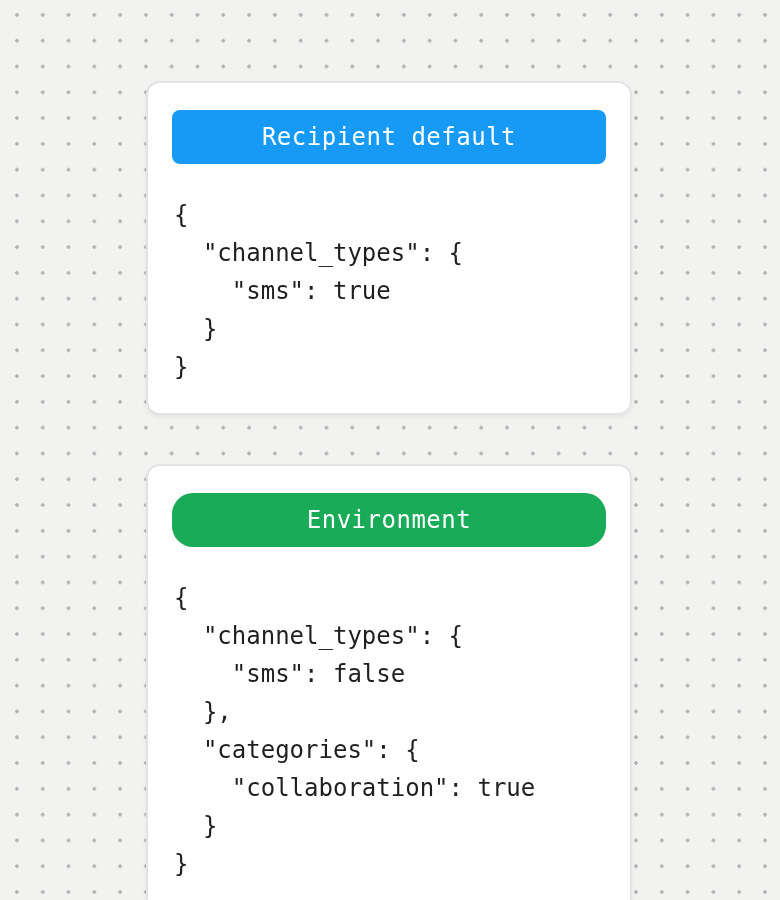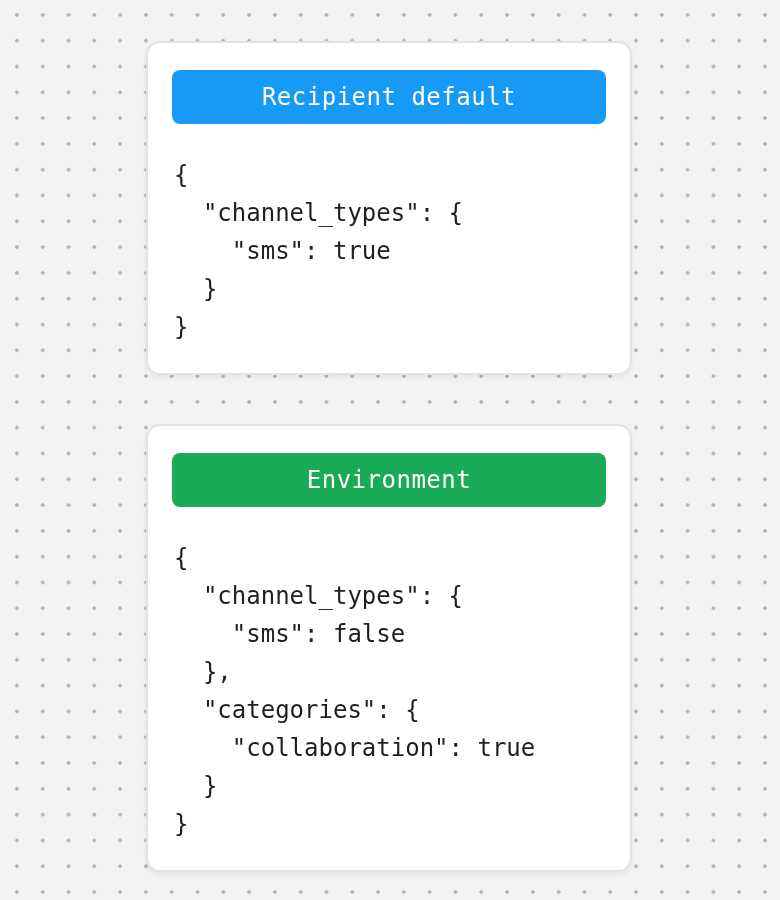--- a/index.html
+++ b/index.html
@@ -20,20 +20,21 @@
   .card {
     position: absolute;
     left: 146px;
     width: 486px;
     box-sizing: border-box;
     background: #ffffff;
     border: 2px solid #e3e3e3;
     border-radius: 14px;
     padding: 27px 24px;
     box-shadow: 0 3px 5px rgba(0,0,0,0.05);
+    margin-top: 40px;
   }
   .card-top { top: 41px; }
   .card-bottom { top: 424px; }
   .card-header {
     height: 54px;
     border-radius: 8px;
     display: flex;
     align-items: center;
     justify-content: center;
     color: #ffffff;
@@ -59,21 +60,21 @@
   <section class="card card-top">
     <div class="card-header" style="background-color: rgb(22, 154, 245);">Recipient default</div>
     <pre class="code">{
   "channel_types": {
     "sms": true
   }
 }</pre>
   </section>
 
   <section class="card card-bottom">
-    <div class="card-header" style="background-color: rgb(26, 171, 88);">Environment</div>
+    <div class="card-header" style="background-color: rgb(26, 171, 88); border-radius: 21px;">Environment</div>
     <pre class="code">{
   "channel_types": {
     "sms": false
   },
   "categories": {
     "collaboration": true
   }
 }</pre>
   </section>
 

